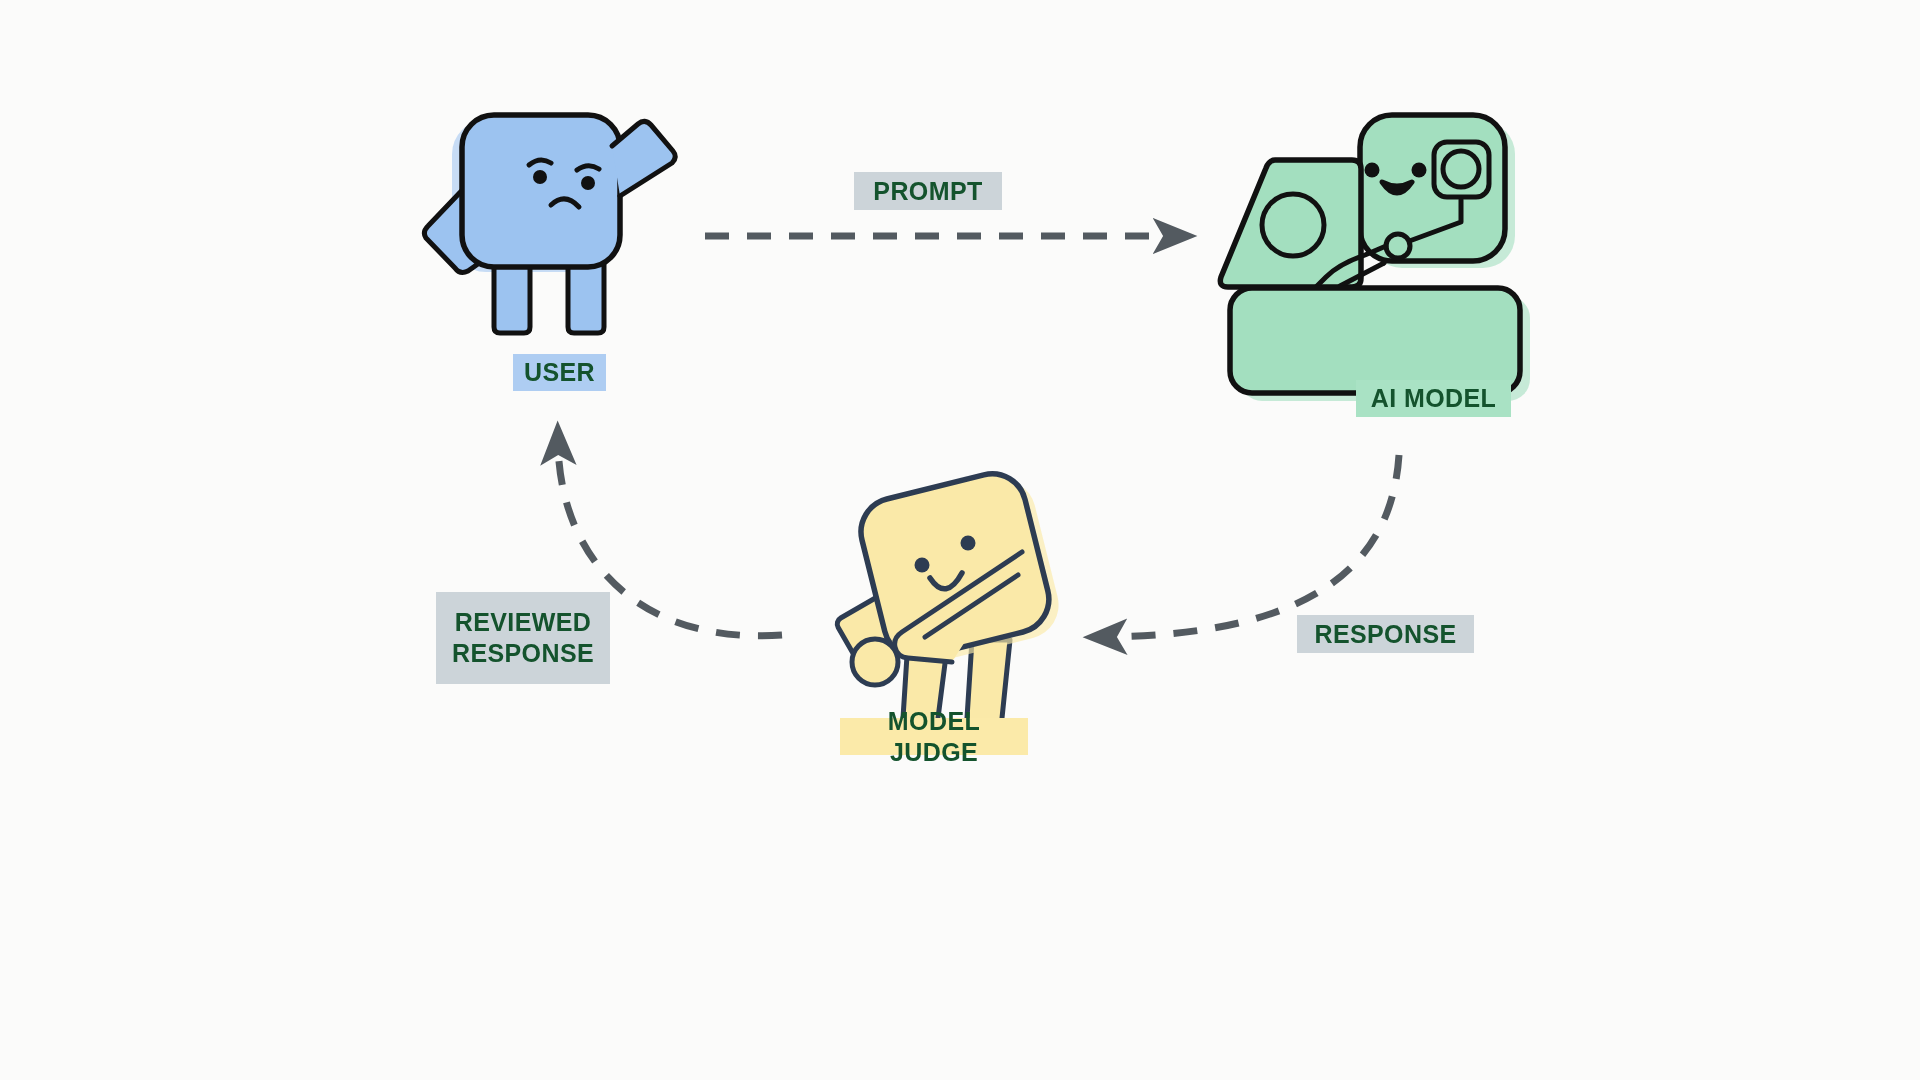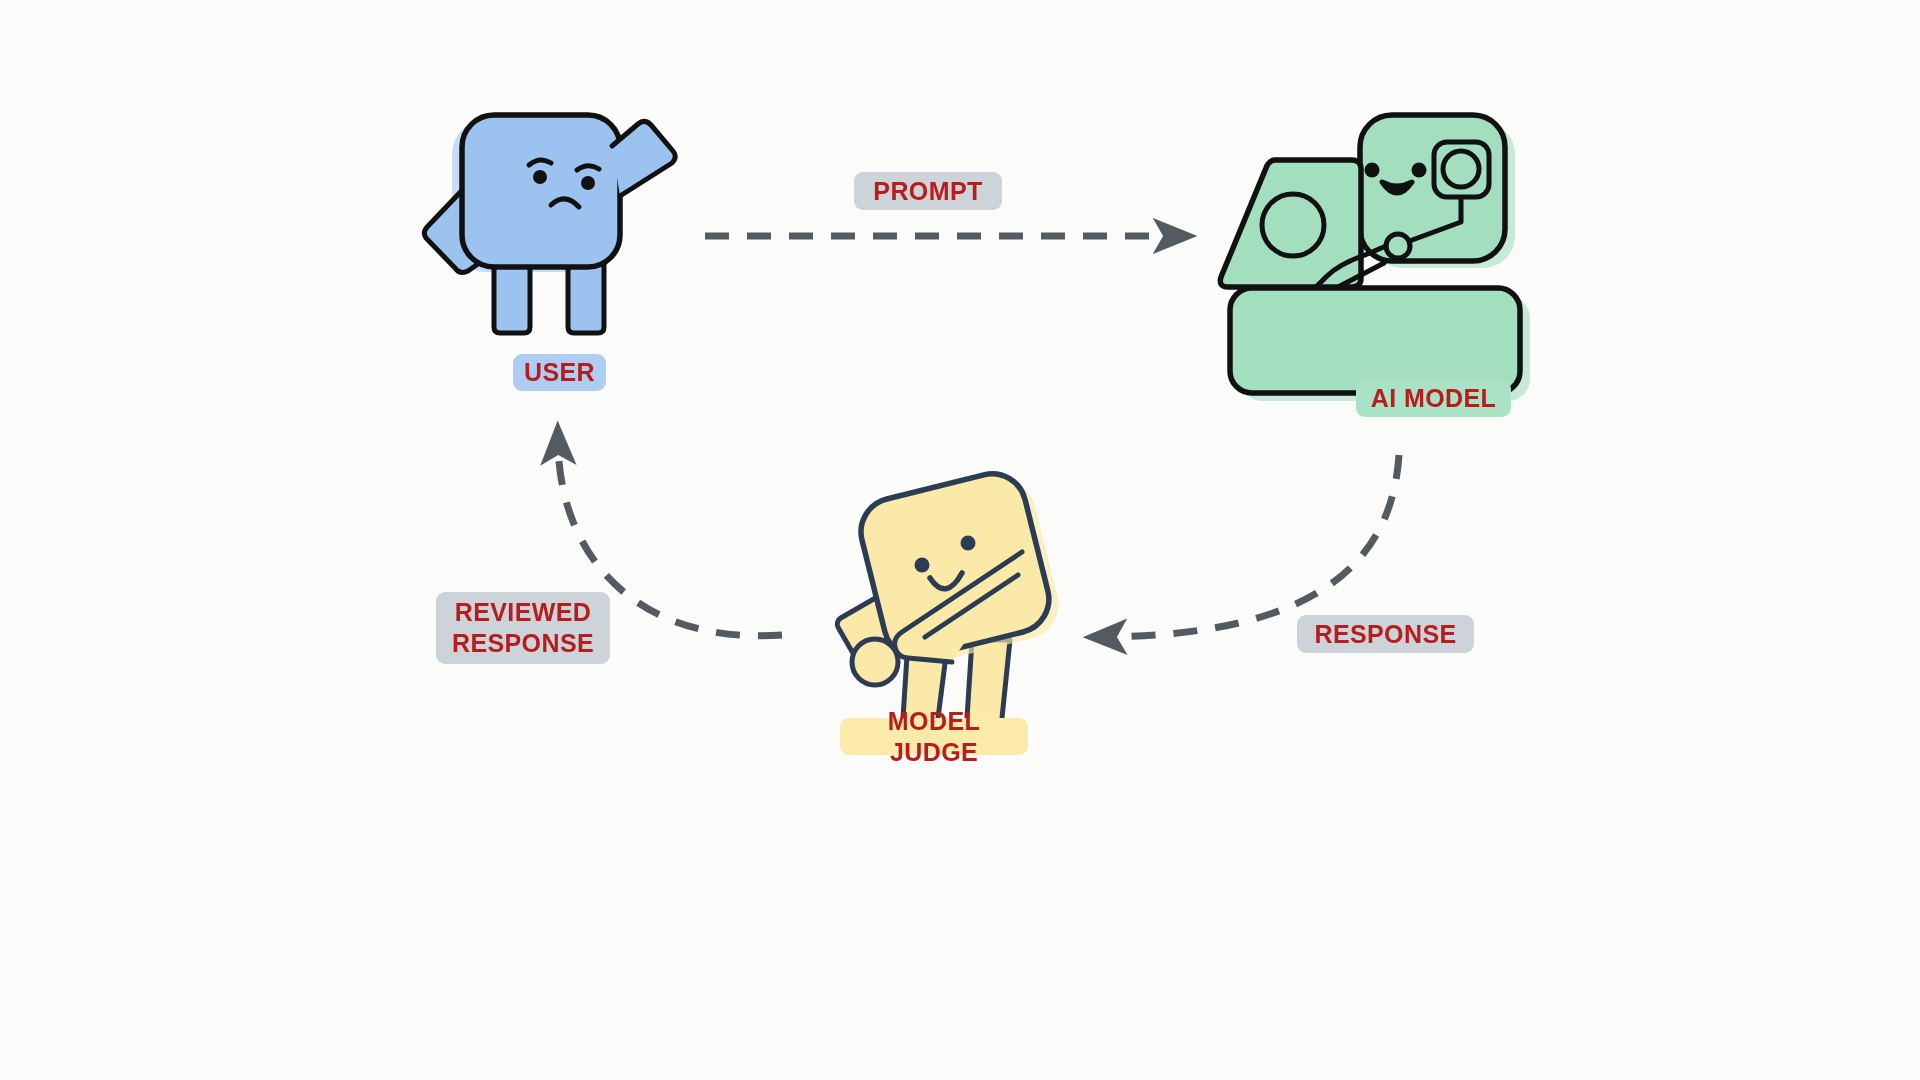--- a/index.html
+++ b/index.html
@@ -23,24 +23,24 @@
     left: 0;
     width: 1920px;
     height: 1080px;
     overflow: visible;
   }
   .pill {
     position: absolute;
     display: flex;
     align-items: center;
     justify-content: center;
-    border-radius: 9px;
+    border-radius: 0;
     font-weight: bold;
     letter-spacing: 0.4px;
-    color: #b91c1c;
+    color: #14532d;
     white-space: pre-line;
     text-align: center;
     line-height: 1.24;
     padding: 4px 12px;
     box-sizing: border-box;
   }
   .pill-node { font-size: 25px; text-align: center; }
   .pill-edge { font-size: 25px; }
 </style>
 </head>
@@ -155,16 +155,16 @@
   <div class="pill pill-node" style="left:513px; top:354px; width:93px; height:37px; background:#aecdf2;">USER</div>
 
   <div class="pill pill-node" style="left:1356px; top:380px; width:155px; height:37px; background:#a9e2c4;">AI MODEL</div>
 
   <div class="pill pill-node" style="left:840px; top:718px; width:188px; height:37px; background:#fbeaa9;">MODEL JUDGE</div>
 
   <div class="pill pill-edge" style="left:854px; top:172px; width:148px; height:38px; background:#ccd4d9;">PROMPT</div>
 
   <div class="pill pill-edge" style="left:1297px; top:615px; width:177px; height:38px; background:#ccd4d9;">RESPONSE</div>
 
-  <div class="pill pill-edge" style="left:436px; top:592px; width:174px; height:72px; background:#ccd4d9;">REVIEWED
+  <div class="pill pill-edge" style="left:436px; top:592px; width:174px; height:92px; background:#ccd4d9;">REVIEWED
 RESPONSE</div>
 
 </div>
 
 </body></html>

